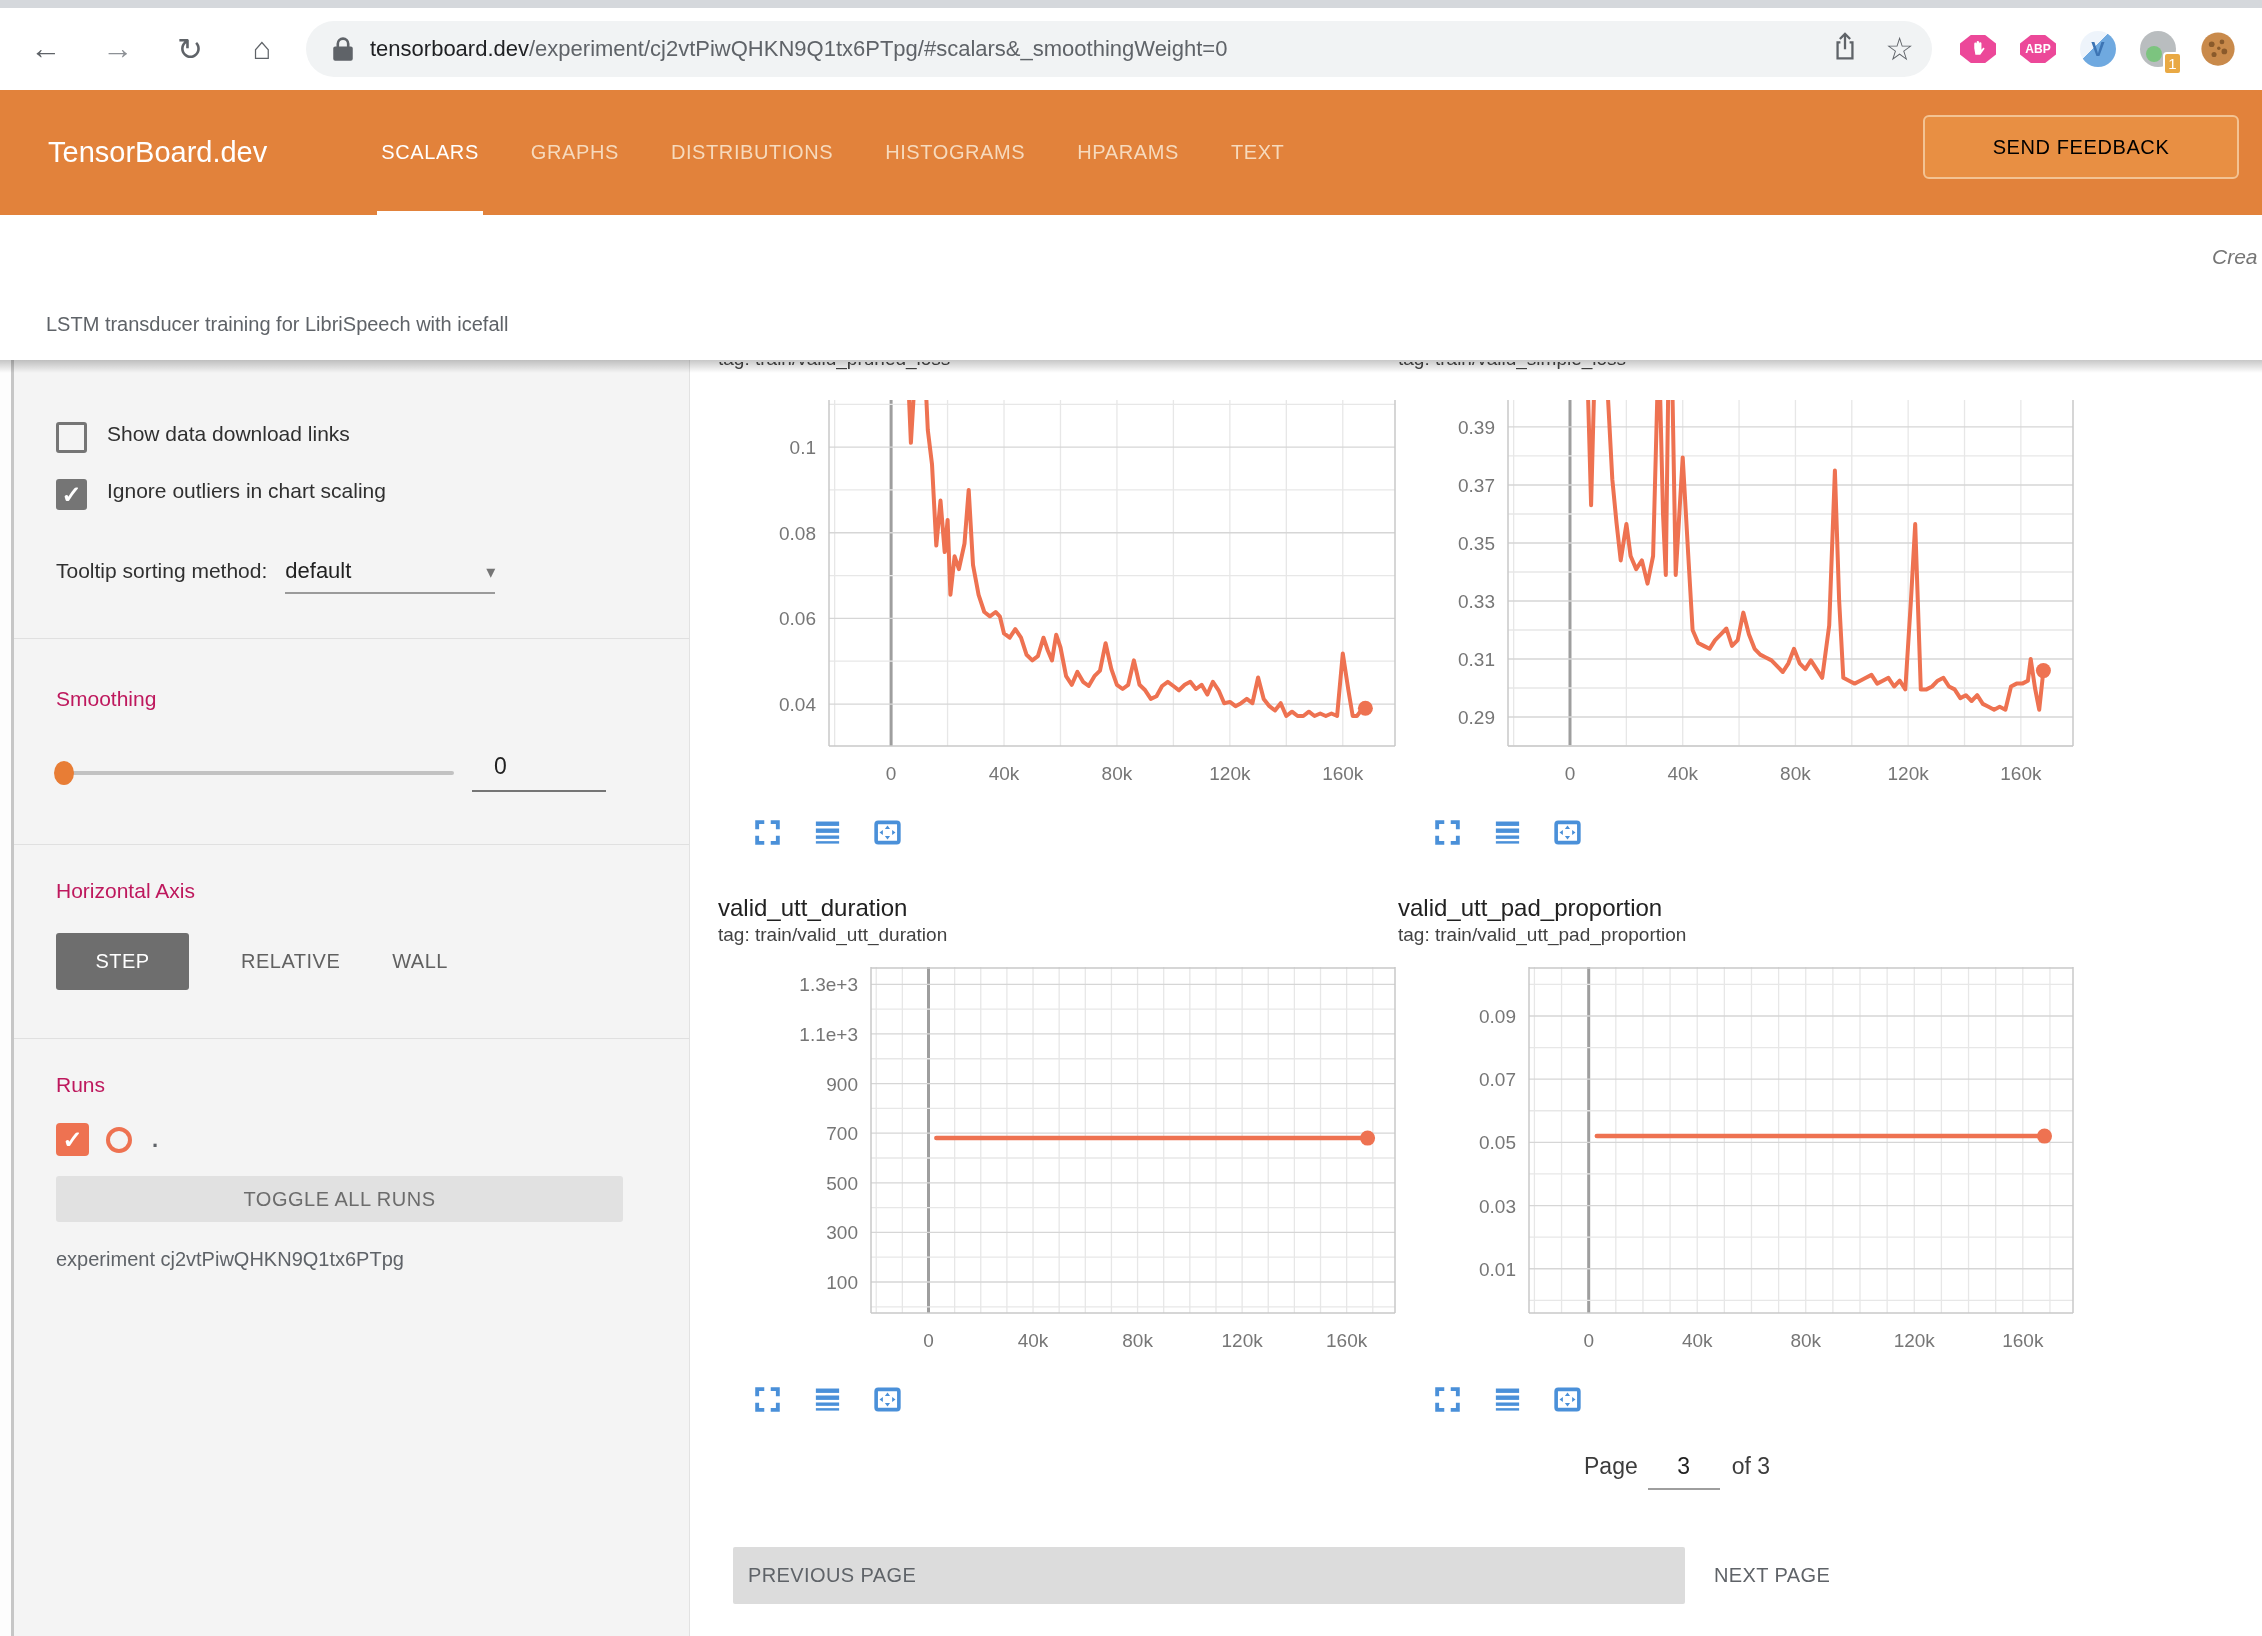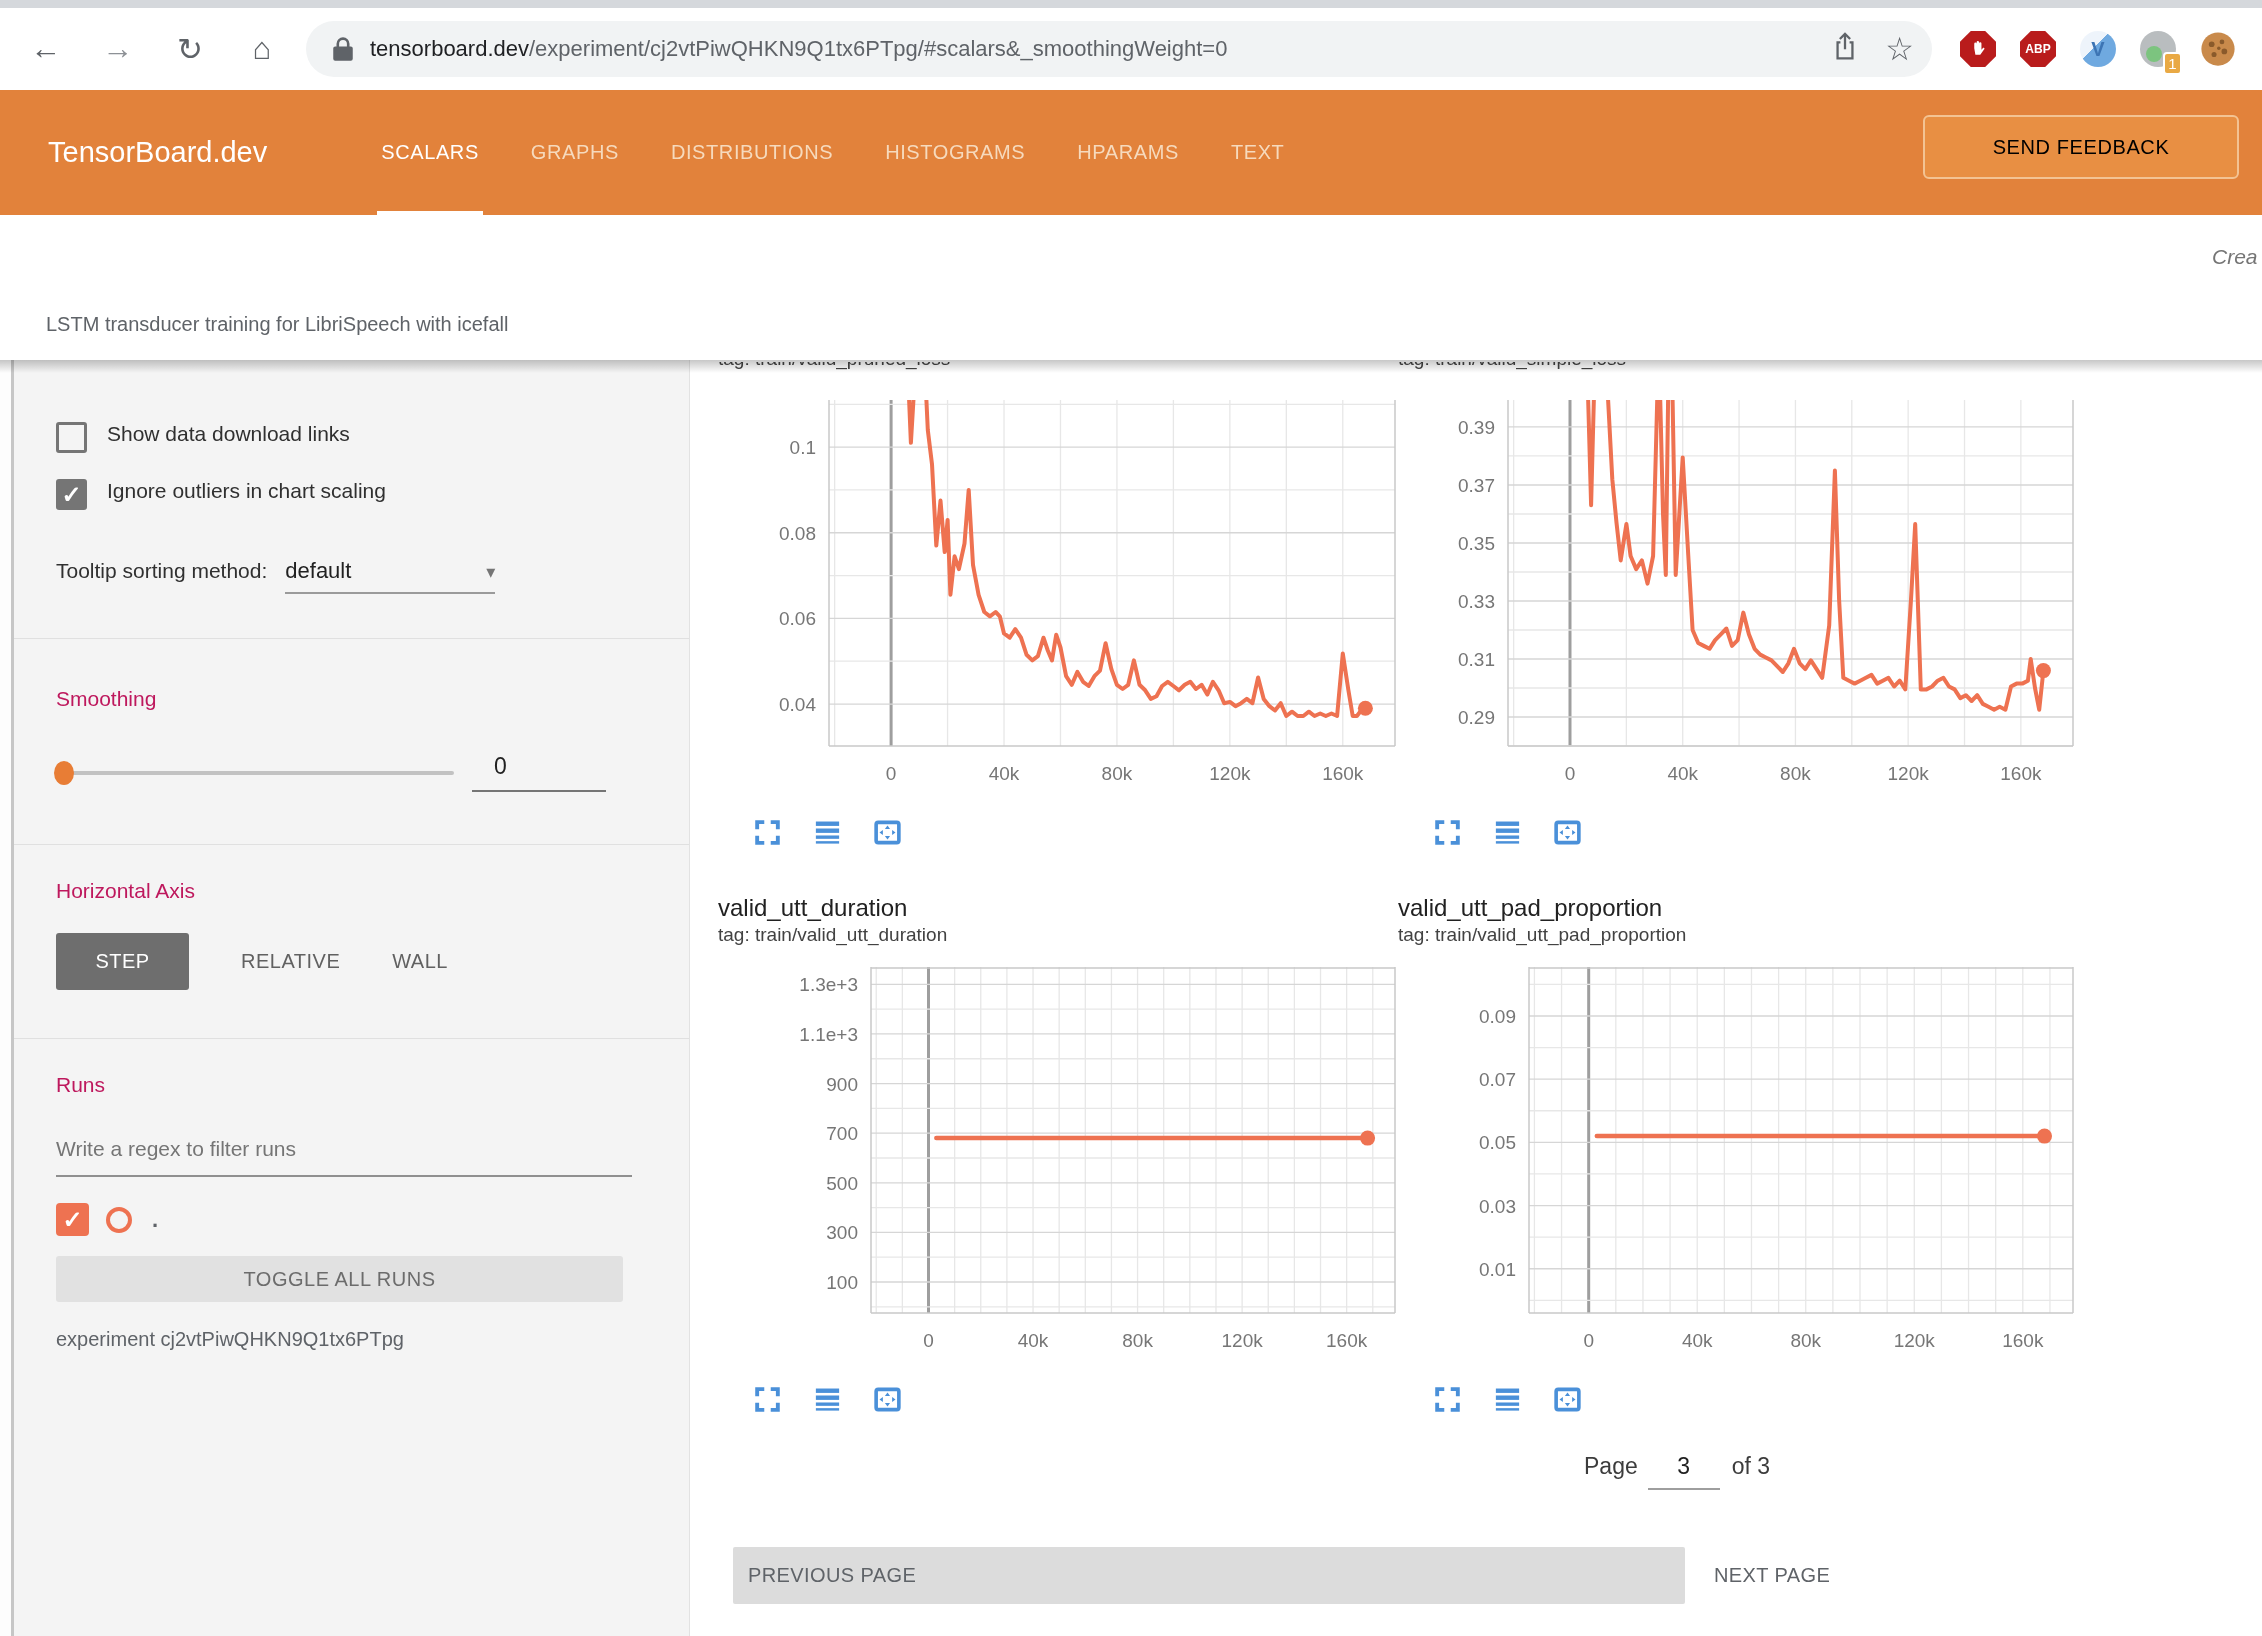--- a/index.html
+++ b/index.html
@@ -12,21 +12,21 @@
   .nav-btns { display:flex; align-items:center; gap:36px; color:#5f6368; font-size:31px; }
   .nav-btns .fwd { color:#8d9196; }
   .nav-btn { width:36px; text-align:center; cursor:pointer; }
   .omnibox { flex:1; height:56px; background:#f1f3f4; border-radius:28px; margin-left:26px; display:flex; align-items:center; padding:0 18px 0 26px; max-width:1650px; }
   .omnibox .lock { margin-right:16px; display:flex; }
   .url { font-size:22px; color:#5f6368; white-space:nowrap; overflow:hidden; flex:1; }
   .url b { color:#202124; font-weight:normal; }
   .omni-icons { display:flex; align-items:center; gap:26px; color:#5f6368; }
   .ext-icons { display:flex; align-items:center; gap:20px; margin-left:26px; }
   .ext { width:40px; height:40px; position:relative; display:flex; align-items:center; justify-content:center; }
-  .octagon { width:36px; height:36px; background:#b91c1c; clip-path:polygon(30% 0,70% 0,100% 30%,100% 70%,70% 100%,30% 100%,0 70%,0 30%); display:flex; align-items:center; justify-content:center; color:#fff; }
+  .octagon { width:36px; height:28px; background:#ec4899; clip-path:polygon(30% 0,70% 0,100% 30%,100% 70%,70% 100%,30% 100%,0 70%,0 30%); display:flex; align-items:center; justify-content:center; color:#fff; }
   .octagon.abp { font-size:12px; font-weight:bold; letter-spacing:0; }
   .circle-v { width:36px; height:36px; border-radius:50%; background:linear-gradient(135deg,#eef4fb 42%,#6fa9e0 42%); color:#3c74b4; font-weight:bold; font-size:20px; display:flex; align-items:center; justify-content:center; }
   .circle-gray { width:36px; height:36px; border-radius:50%; background:#b9bdbf; position:relative; overflow:hidden; }
   .circle-gray::after { content:""; position:absolute; left:6px; bottom:5px; width:16px; height:16px; border-radius:50%; background:#7cc47f; }
   .badge { position:absolute; right:-4px; bottom:-6px; background:#e9a944; color:#fff; font-size:15px; min-width:19px; height:23px; border-radius:4px; display:flex; align-items:center; justify-content:center; border:2px solid #fff; }
 
   
   .tb-header { position:absolute; top:90px; left:0; width:100%; height:125px; background:#e2823b; display:flex; align-items:stretch; color:#fff; }
   .logo { font-size:29px; font-weight:500; margin-left:48px; display:flex; align-items:center; }
   .nav-tabs { display:flex; margin-left:88px; align-items:stretch; }
@@ -206,21 +206,20 @@
       <div class="section-label">Horizontal Axis</div>
       <div class="axis-btns">
           <div class="axis-btn selected">STEP</div>
           <div class="axis-btn plain">RELATIVE</div>
           <div class="axis-btn plain">WALL</div>
         </div>
     </div>
     <hr class="side-divider">
     <div class="side-inner" style="padding-top:34px;">
       <div class="section-label">Runs</div>
-      <div class="regex-input">Write a regex to filter runs</div>
       <div class="run-row">
         <span class="run-checkbox"></span>
         <span class="run-circle"></span>
         <span class="run-name">.</span>
       </div>
       <button class="toggle-all">TOGGLE ALL RUNS</button>
       <div class="exp-name">experiment cj2vtPiwQHKN9Q1tx6PTpg</div>
     </div>
   </aside>
 

